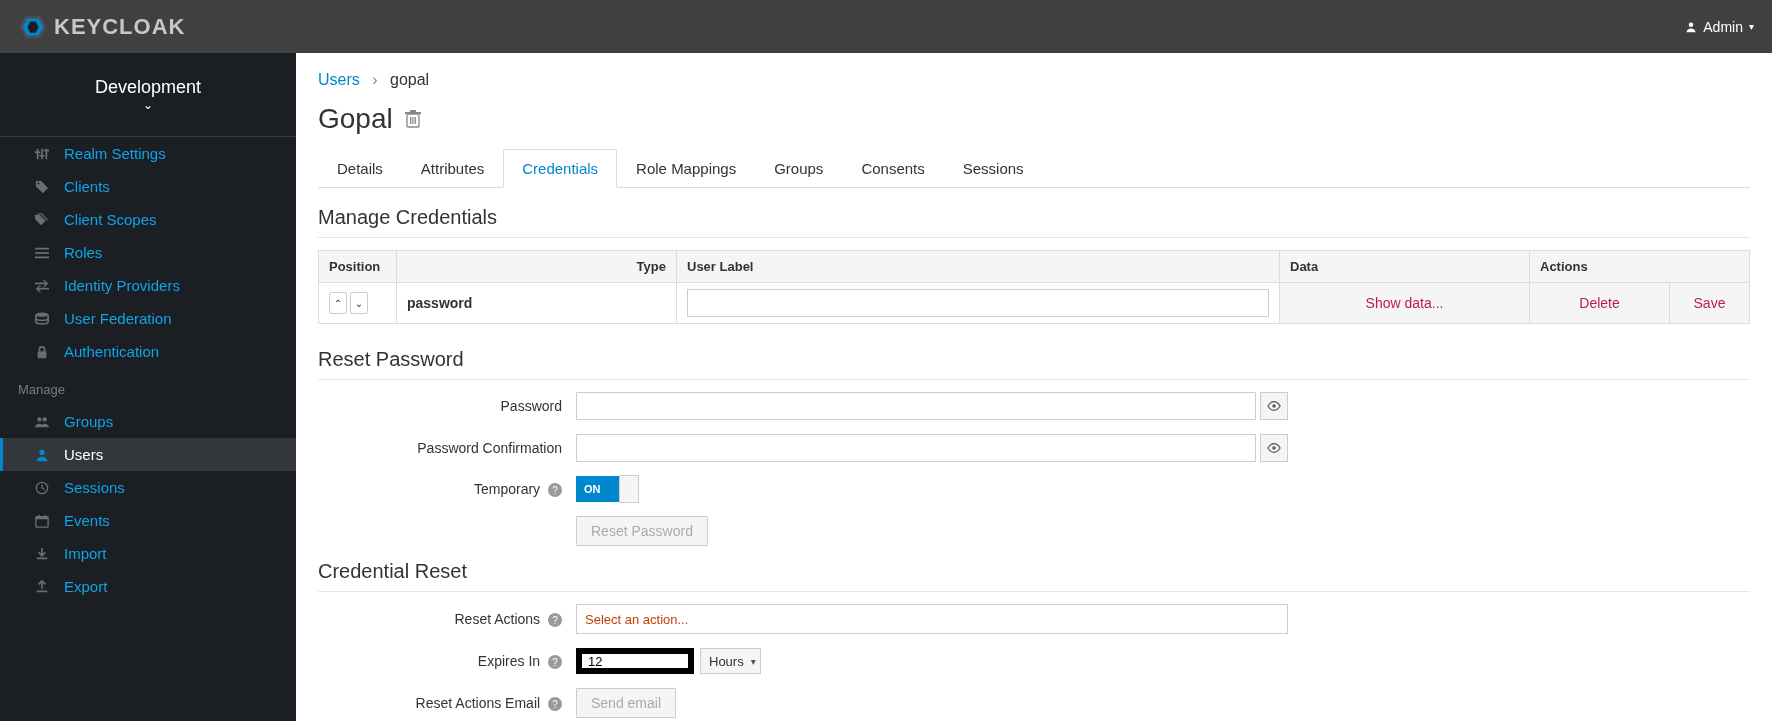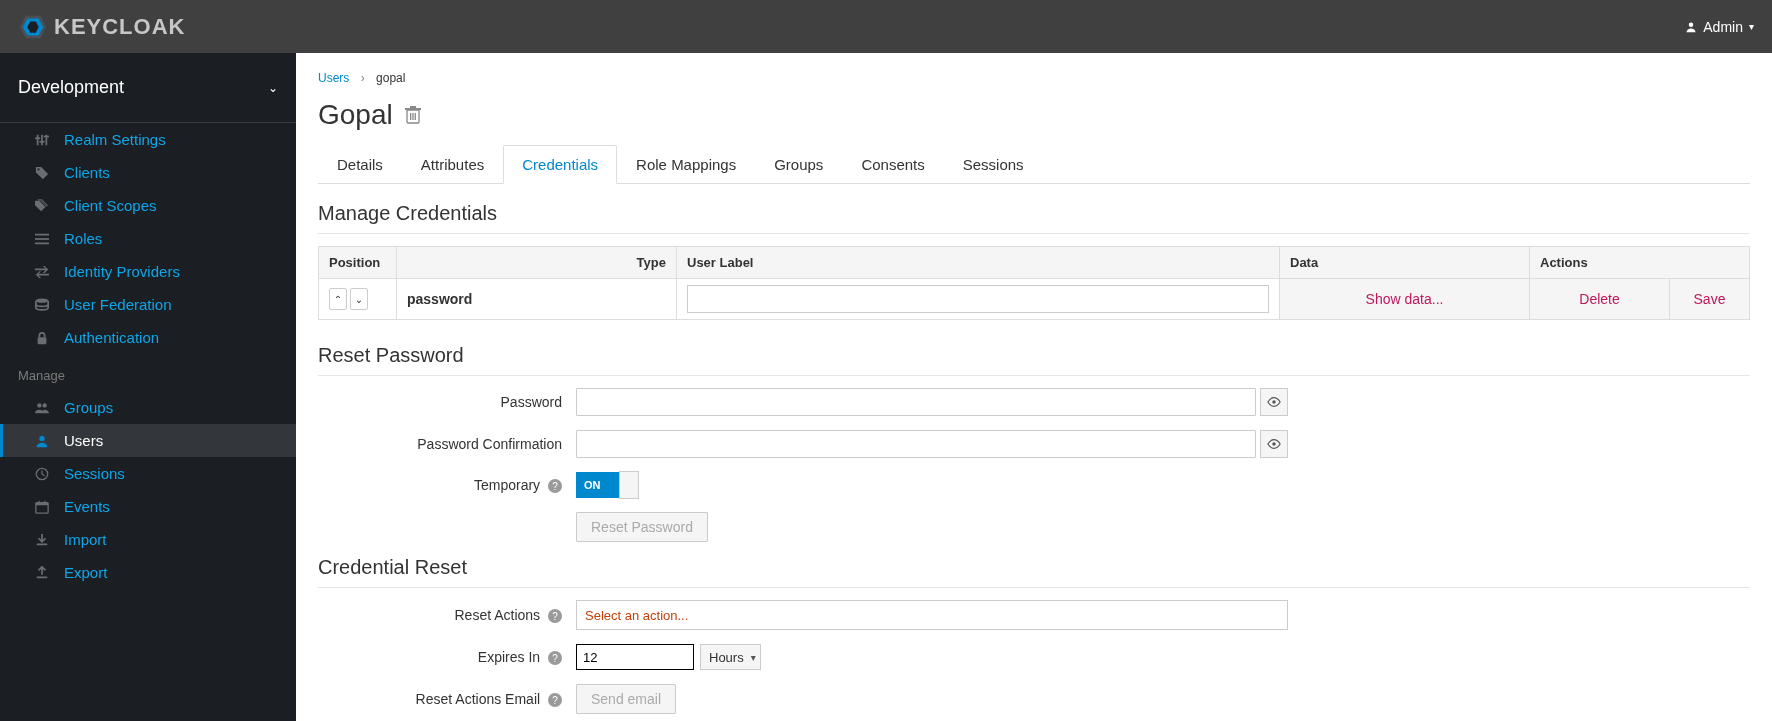--- a/index.html
+++ b/index.html
@@ -4,29 +4,29 @@
 <style>
 * { box-sizing: border-box; margin: 0; padding: 0; }
 body { font-family: -apple-system, BlinkMacSystemFont, "Segoe UI", Helvetica, Arial, sans-serif; font-size: 14px; color: #333; background: #fff; width: 1772px; }
 .topbar { background: #404040; height: 53px; display: flex; align-items: center; justify-content: space-between; padding: 0 18px; gap: 28px; }
 .logo { display: flex; align-items: center; gap: 6px; }
 .logo-mark { width: 30px; height: 30px; }
 .logo-text { color: #c7c7c7; font-size: 22px; font-weight: 600; letter-spacing: 1px; }
 .user-dropdown { color: #fff; font-size: 14px; display: flex; align-items: center; gap: 6px; cursor: pointer; }
 .layout { display: flex; }
 .sidebar { width: 296px; background: #1b1e22; min-height: 780px; color: #b0b0b0; }
-.realm-selector { padding: 24px 18px; display: flex; justify-content: space-between; align-items: center; border-bottom: 1px solid #3a3d41; cursor: pointer; }
+.realm-selector { padding: 24px 18px; display: flex; justify-content: space-between; align-items: center; border-bottom: 1px solid #3a3d41; cursor: pointer; flex-direction: column; }
 .realm-selector .name { color: #fff; font-size: 18px; }
 .section-label { padding: 14px 18px 8px; color: #7a7a7a; font-size: 13px; }
 .nav-item { display: flex; align-items: center; gap: 14px; padding: 8px 18px 8px 34px; color: #0ea5e9; font-size: 15px; cursor: pointer; }
 .nav-item.active { background: #33373b; color: #fff; border-left: 3px solid #0088ce; padding-left: 31px; }
 .nav-icon { width: 16px; height: 16px; display: inline-flex; align-items: center; justify-content: center; color: #6a6d72; flex-shrink: 0; }
 .nav-item.active .nav-icon { color: #0088ce; }
 .main { flex: 1; padding: 18px 22px; }
-.breadcrumb { font-size: 12px; margin-bottom: 14px; }
+.breadcrumb { font-size: 16px; margin-bottom: 14px; }
 .breadcrumb a { color: #0088ce; text-decoration: none; }
 .breadcrumb .sep { color: #888; margin: 0 8px; }
 .page-title { font-size: 28px; font-weight: 400; color: #333; display: flex; align-items: center; gap: 12px; margin-bottom: 14px; }
 .trash { color: #888; cursor: pointer; }
 .tabs { display: flex; border-bottom: 1px solid #ddd; margin-bottom: 18px; }
 .tab { padding: 10px 18px; font-size: 15px; color: #333; cursor: pointer; border: 1px solid transparent; margin-bottom: -1px; }
 .tab.active { color: #0088ce; border: 1px solid #ddd; border-bottom-color: #fff; border-radius: 2px 2px 0 0; }
 .section-title { font-size: 20px; font-weight: 400; color: #333; padding-bottom: 8px; border-bottom: 1px solid #e6e6e6; margin-bottom: 12px; margin-top: 0; }
 table.cred { width: 100%; border-collapse: collapse; border: 1px solid #737373; margin-bottom: 24px; }
 table.cred th { background: #f5f5f5; text-align: left; font-weight: 600; font-size: 13px; padding: 8px 10px; border: 1px solid #ddd; }
@@ -42,21 +42,21 @@
 .form-control-wrap { flex: 0 0 712px; display: flex; align-items: center; gap: 4px; }
 .text-input { flex: 1; height: 28px; border: 1px solid #ccc; padding: 0 8px; font-size: 13px; border-radius: 1px; }
 .eye-btn { width: 28px; height: 28px; border: 1px solid #ccc; background: #f5f5f5; display: flex; align-items: center; justify-content: center; cursor: pointer; }
 .help-icon { display:inline-flex; width:14px; height:14px; border-radius:50%; background:#9a9a9a; color:#fff; font-size:10px; align-items:center; justify-content:center; margin-left:4px; }
 .toggle { width: 62px; height: 26px; background: #0088ce; position: relative; cursor: pointer; display: flex; align-items: center; }
 .toggle .on-label { color: #fff; font-size: 11px; font-weight: 700; padding-left: 8px; }
 .toggle .knob { position: absolute; right: -1px; top: -1px; width: 20px; height: 28px; background: #f5f5f5; border: 1px solid #ccc; }
 .btn { background: #f5f5f5; border: 1px solid #ccc; padding: 6px 14px; font-size: 14px; cursor: pointer; border-radius: 1px; color: #555; }
 .btn:disabled, .btn.disabled { color: #aaa; cursor: default; }
 .multiselect { flex: 1; min-height: 30px; border: 1px solid #ccc; padding: 4px 8px; color: #c2410c; font-size: 13px; display: flex; align-items: center; cursor: text; }
-.spinner { width: 118px; height: 26px; border: 1px solid #000000; padding: 0 6px; font-size: 13px; }
+.spinner { width: 118px; height: 26px; border: 6px solid #000000; padding: 0 6px; font-size: 13px; }
 .unit-select { height: 26px; border: 1px solid #ccc; background: #f5f5f5; padding: 0 16px 0 8px; font-size: 13px; cursor: pointer; display:flex; align-items:center; position:relative; }
 .unit-select::after { content:"▾"; position:absolute; right:4px; font-size:10px; color:#555;}
 </style>
 </head>
 <body>
 
 <div class="topbar">
   <div class="logo">
     <svg class="logo-mark" viewBox="0 0 32 32">
         <polygon points="8,4 24,4 30,16 24,28 8,28 2,16" fill="#4a4f55"></polygon>

